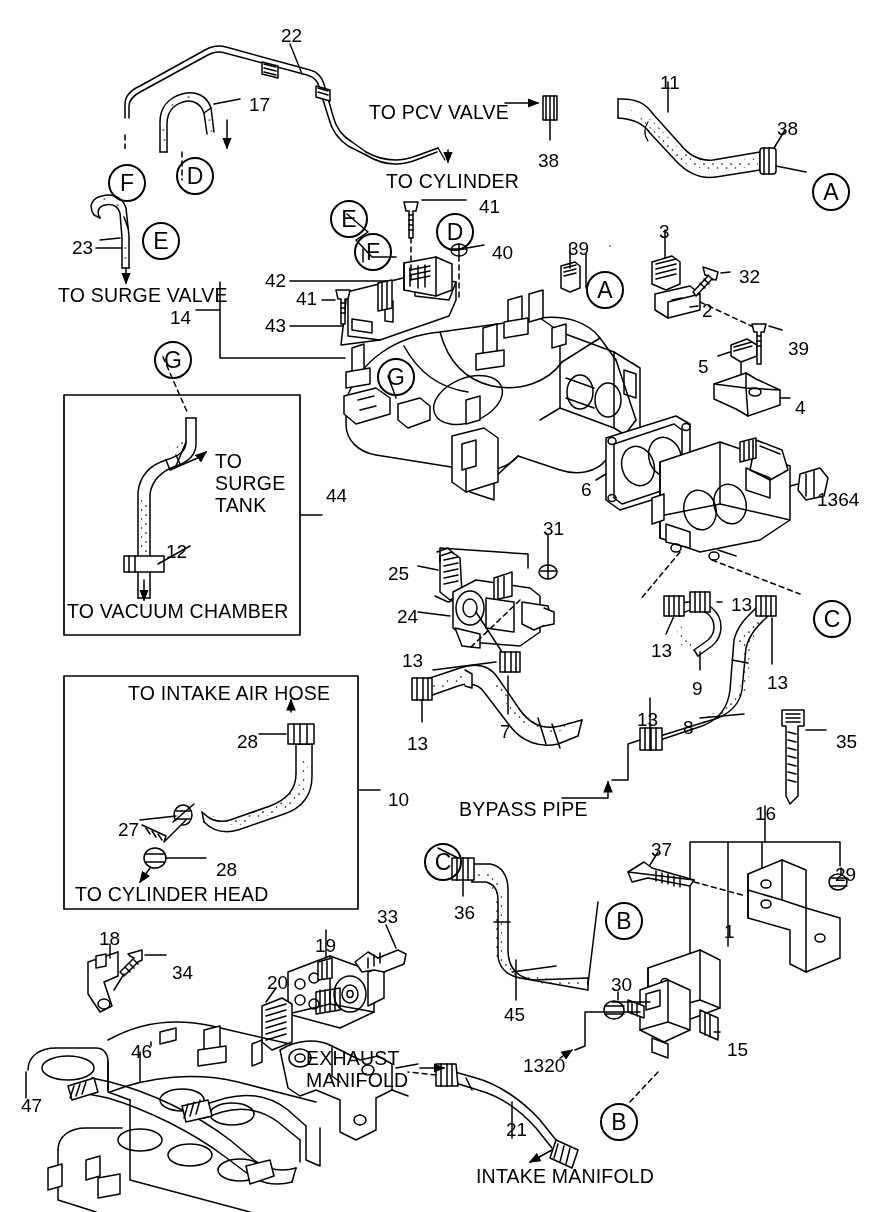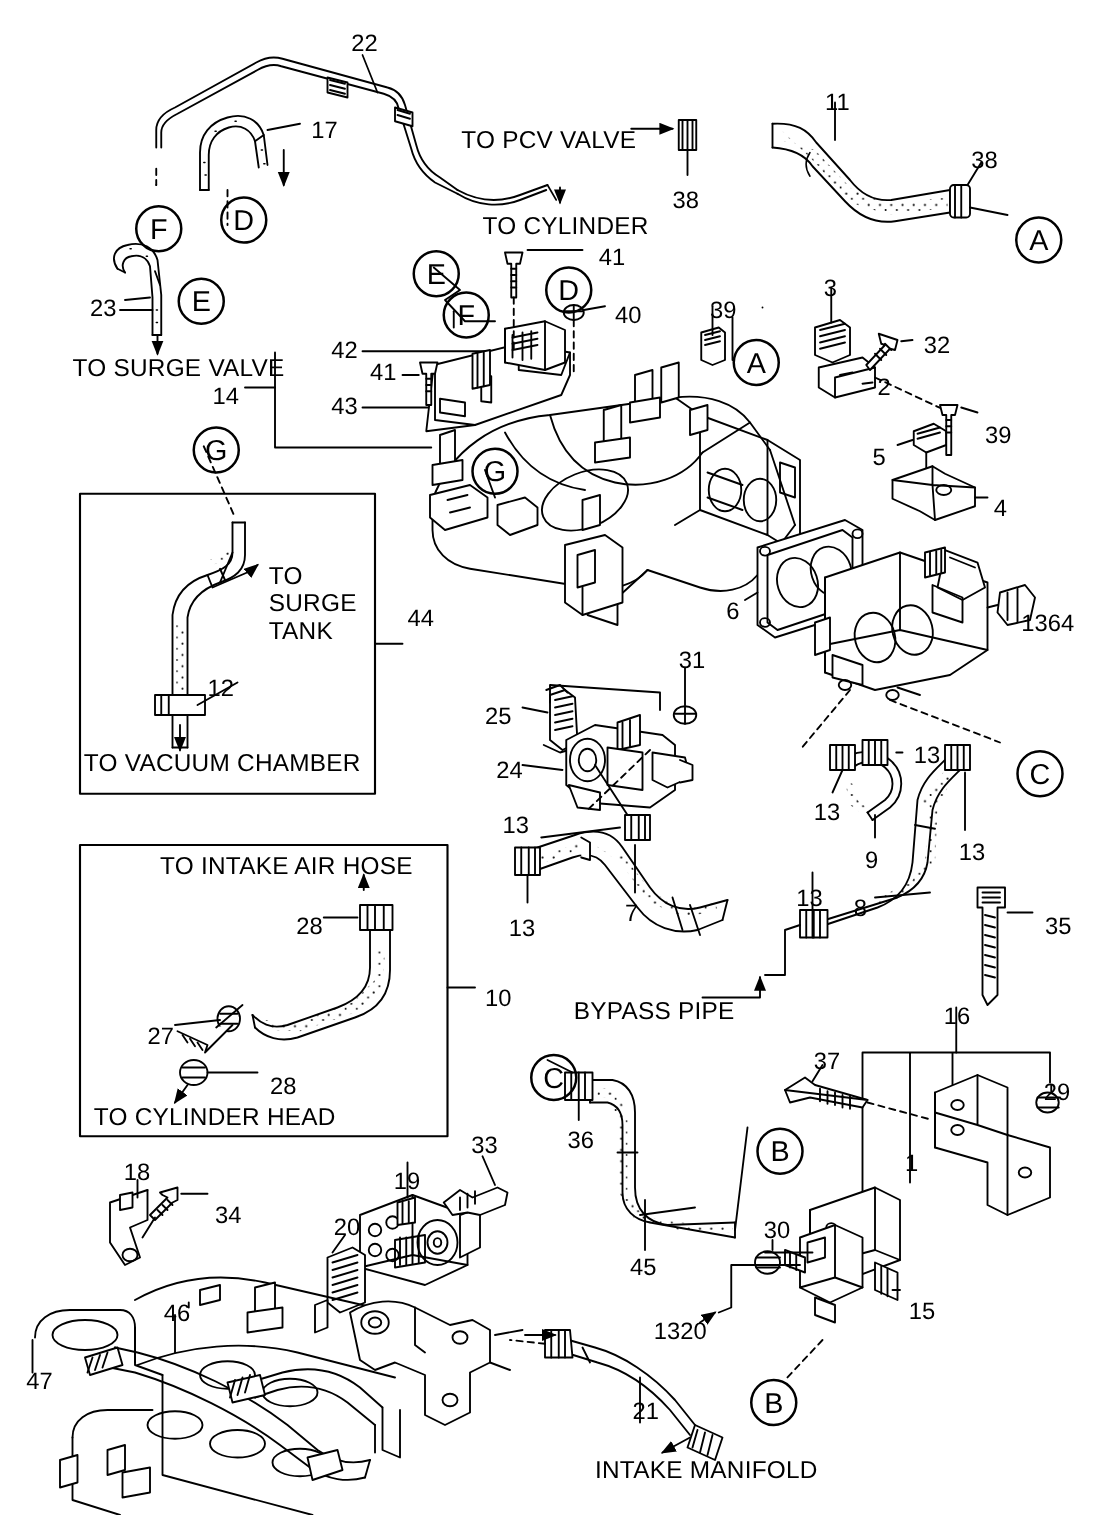--- a/index.html
+++ b/index.html
@@ -639,16 +639,20 @@
     <span>SURGE</span><br>
     <span>TANK</span>
   </div>
 
   <div class="lbl txt" style="left:459px;top:800px">BYPASS PIPE</div>
 
   <div class="lbl txt" style="left:128px;top:684px">TO INTAKE AIR HOSE</div>
 
   <div class="lbl txt" style="left:75px;top:885px">TO CYLINDER HEAD</div>
 
+  <div class="lbl txt2" style="left:306px;top:1048px;width:120px">
+    <span>EXHAUST</span><br>
+    <span>MANIFOLD</span>
+  </div>
 
   <div class="lbl txt" style="left:476px;top:1167px">INTAKE MANIFOLD</div>
 
 </div>
 
 </body></html>

